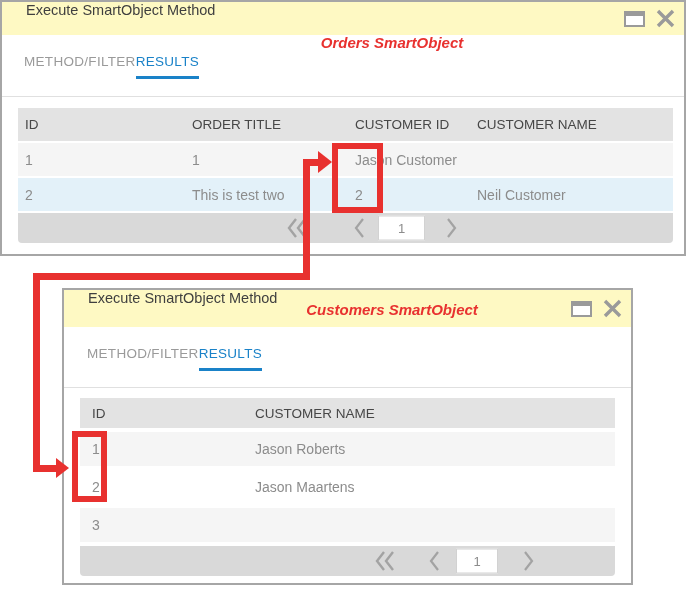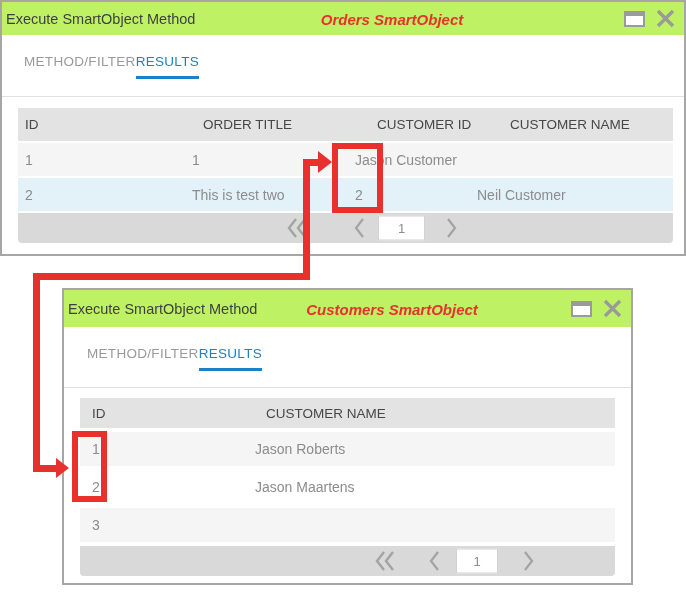--- a/index.html
+++ b/index.html
@@ -9,46 +9,46 @@
   }
   html,body { margin:0; padding:0; }
   body {
     width:686px; height:600px; position:relative; overflow:hidden;
     background:#ffffff; font-family:"Liberation Sans", sans-serif;
   }
   .dialog { position:absolute; background:#fff; border:2px solid #a6a6a6; box-sizing:border-box; }
   #dlg-orders   { left:0;    top:2;     width:686px; height:256px; }
   #dlg-customers{ left:62px; top:288px; width:571px; height:297px; }
 
-  .titlebar { position:relative; background:#bef264; display:flex; align-items:center; padding-left:4px; box-sizing:border-box; }
+  .titlebar { position:relative; background:#fef9c3; display:flex; padding-left:24px; box-sizing:border-box; }
   #dlg-orders .titlebar    { height:33px; }
   #dlg-customers .titlebar { height:37px; }
   .title { font-size:14.5px; color:#3f3f3f; }
   .red-label { position:absolute; top:50%; transform:translate(-50%,-50%); font-size:15px; font-weight:bold; font-style:italic; color:var(--annotation-red); white-space:nowrap; }
-  #dlg-orders .red-label    { left:390px; }
+  #dlg-orders .red-label    { left:390px;margin-top:23px; }
   #dlg-customers .red-label { left:328px; }
   .winbtns { position:absolute; right:7px; top:0; height:100%; display:flex; align-items:center; gap:9px; }
   .winbtn { display:flex; align-items:center; justify-content:center; cursor:pointer; }
 
   .tabbar { position:relative; border-bottom:1px solid #e0e0e0; display:flex; box-sizing:border-box; }
   #dlg-orders .tabbar    { height:62px; padding-left:22px; }
   #dlg-customers .tabbar { height:61px; padding-left:23px; }
   .tab { align-self:flex-start; margin-top:19px; padding-bottom:7px; font-size:13.5px; letter-spacing:0.3px; color:#9a9a9a; cursor:pointer; border-bottom:3px solid transparent; }
   .tab.active { color:var(--accent-blue); border-bottom-color:var(--accent-blue); }
 
   .grid { position:absolute; }
   #dlg-orders .grid    { left:16px; top:106px; width:655px; }
   #dlg-customers .grid { left:16px; top:108px; width:535px; }
 
   .trow { display:grid; align-items:center; margin-bottom:2px; }
   #dlg-orders .trow    { grid-template-columns:174px 163px 122px 1fr; height:33px; }
   #dlg-customers .trow { grid-template-columns:175px 1fr; height:34px; margin-bottom:4px; }
   #dlg-orders .trow > :first-child    { padding-left:7px; }
   #dlg-customers .trow > :first-child { padding-left:12px; }
-  .thead { background:#e3e3e3; color:#474747; font-size:13.5px;gap:11px; }
+  .thead { background:#e3e3e3; color:#474747; font-size:13.5px; }
   #dlg-orders .thead    { height:33px; }
   #dlg-customers .thead { height:30px; }
   .trow.data { background:#f5f5f5; color:#8c8c8c; font-size:14px; cursor:pointer; }
   .trow.data.highlight { background:var(--row-highlight); }
   .trow.data.white { background:#ffffff; }
   .cell { overflow:hidden; white-space:nowrap; }
 
   .pager { position:relative; background:#d9d9d9; border-radius:0 0 4px 4px; }
   #dlg-orders .pager    { height:30px; }
   #dlg-customers .pager { height:30px; }

